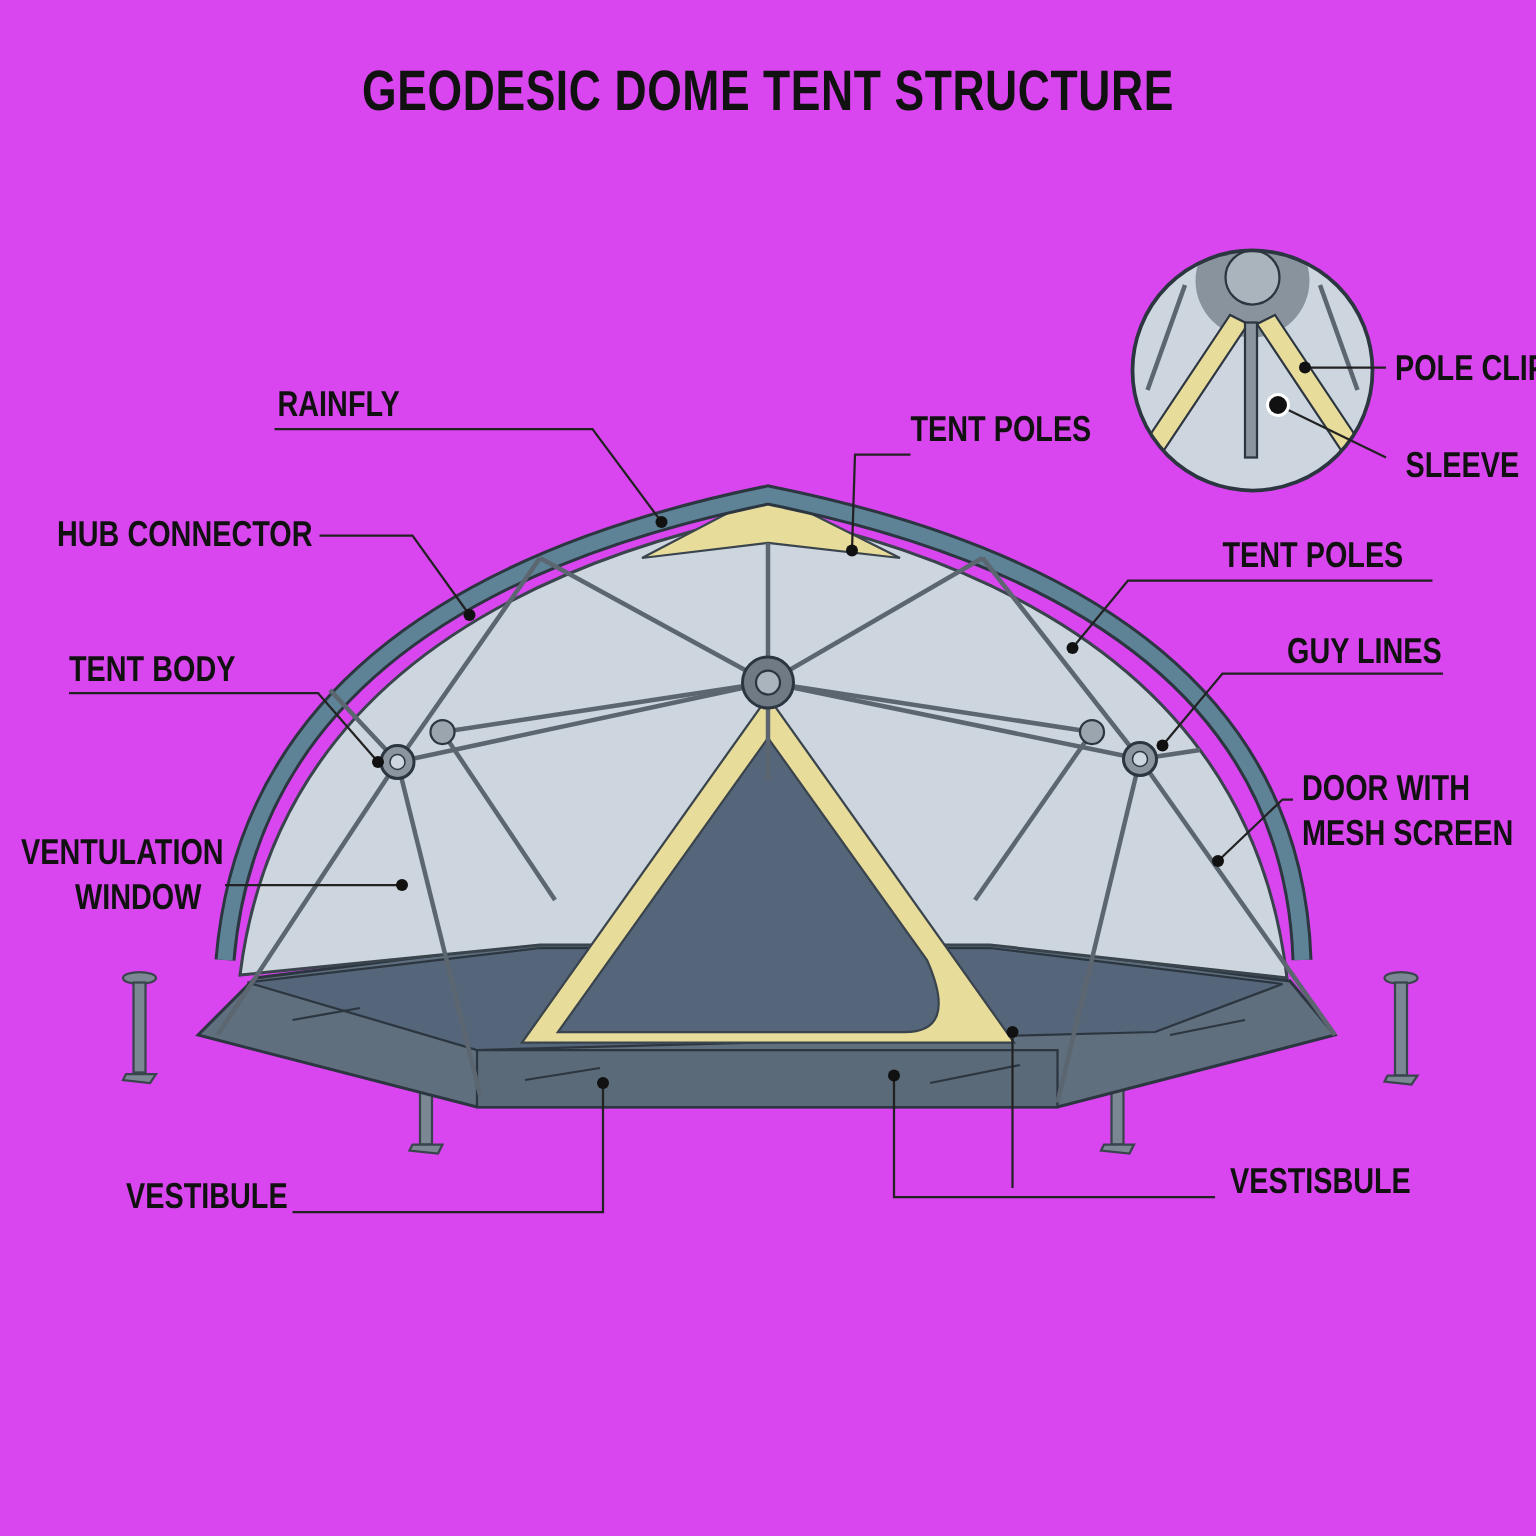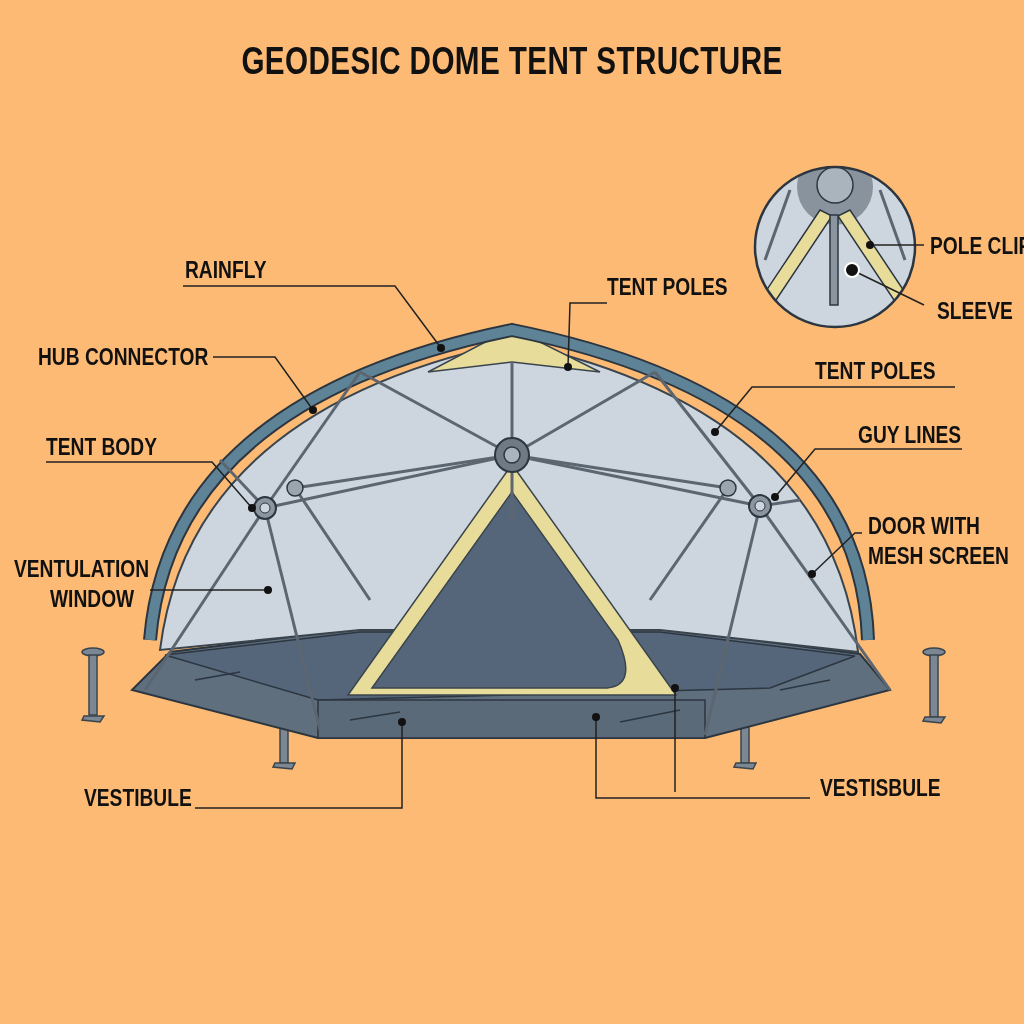--- a/index.html
+++ b/index.html
@@ -1,16 +1,16 @@
 <!DOCTYPE html>
 <html><head>
 <meta charset="utf-8">
 <style>
   html, body { margin: 0; padding: 0; background: #fbfbfb; }
-  #stage { position: relative; width: 1024px; height: 1024px; overflow: hidden; background: #fdba74; font-family: "Liberation Sans", "DejaVu Sans", sans-serif; }
+  #stage { position: relative; width: 1024px; height: 1024px; overflow: hidden; background: #d946ef; font-family: "Liberation Sans", "DejaVu Sans", sans-serif; }
   #art { position: absolute; left: 0; top: 0; }
   .title { position: absolute; left: 0; top: 40px; width: 1024px; text-align: center; font-size: 38px; font-weight: bold; letter-spacing: 0.5px; color: #111; transform: scaleX(0.78); transform-origin: center; }
   .lbl { position: absolute; font-size: 24px; font-weight: bold; color: #111; white-space: nowrap; transform: scaleX(0.8); transform-origin: left top; line-height: 30px; }
 </style>
 </head>
 <body>
 
 <div id="stage">
 
   <svg id="art" width="1024" height="1024" viewBox="0 0 1024 1024">

